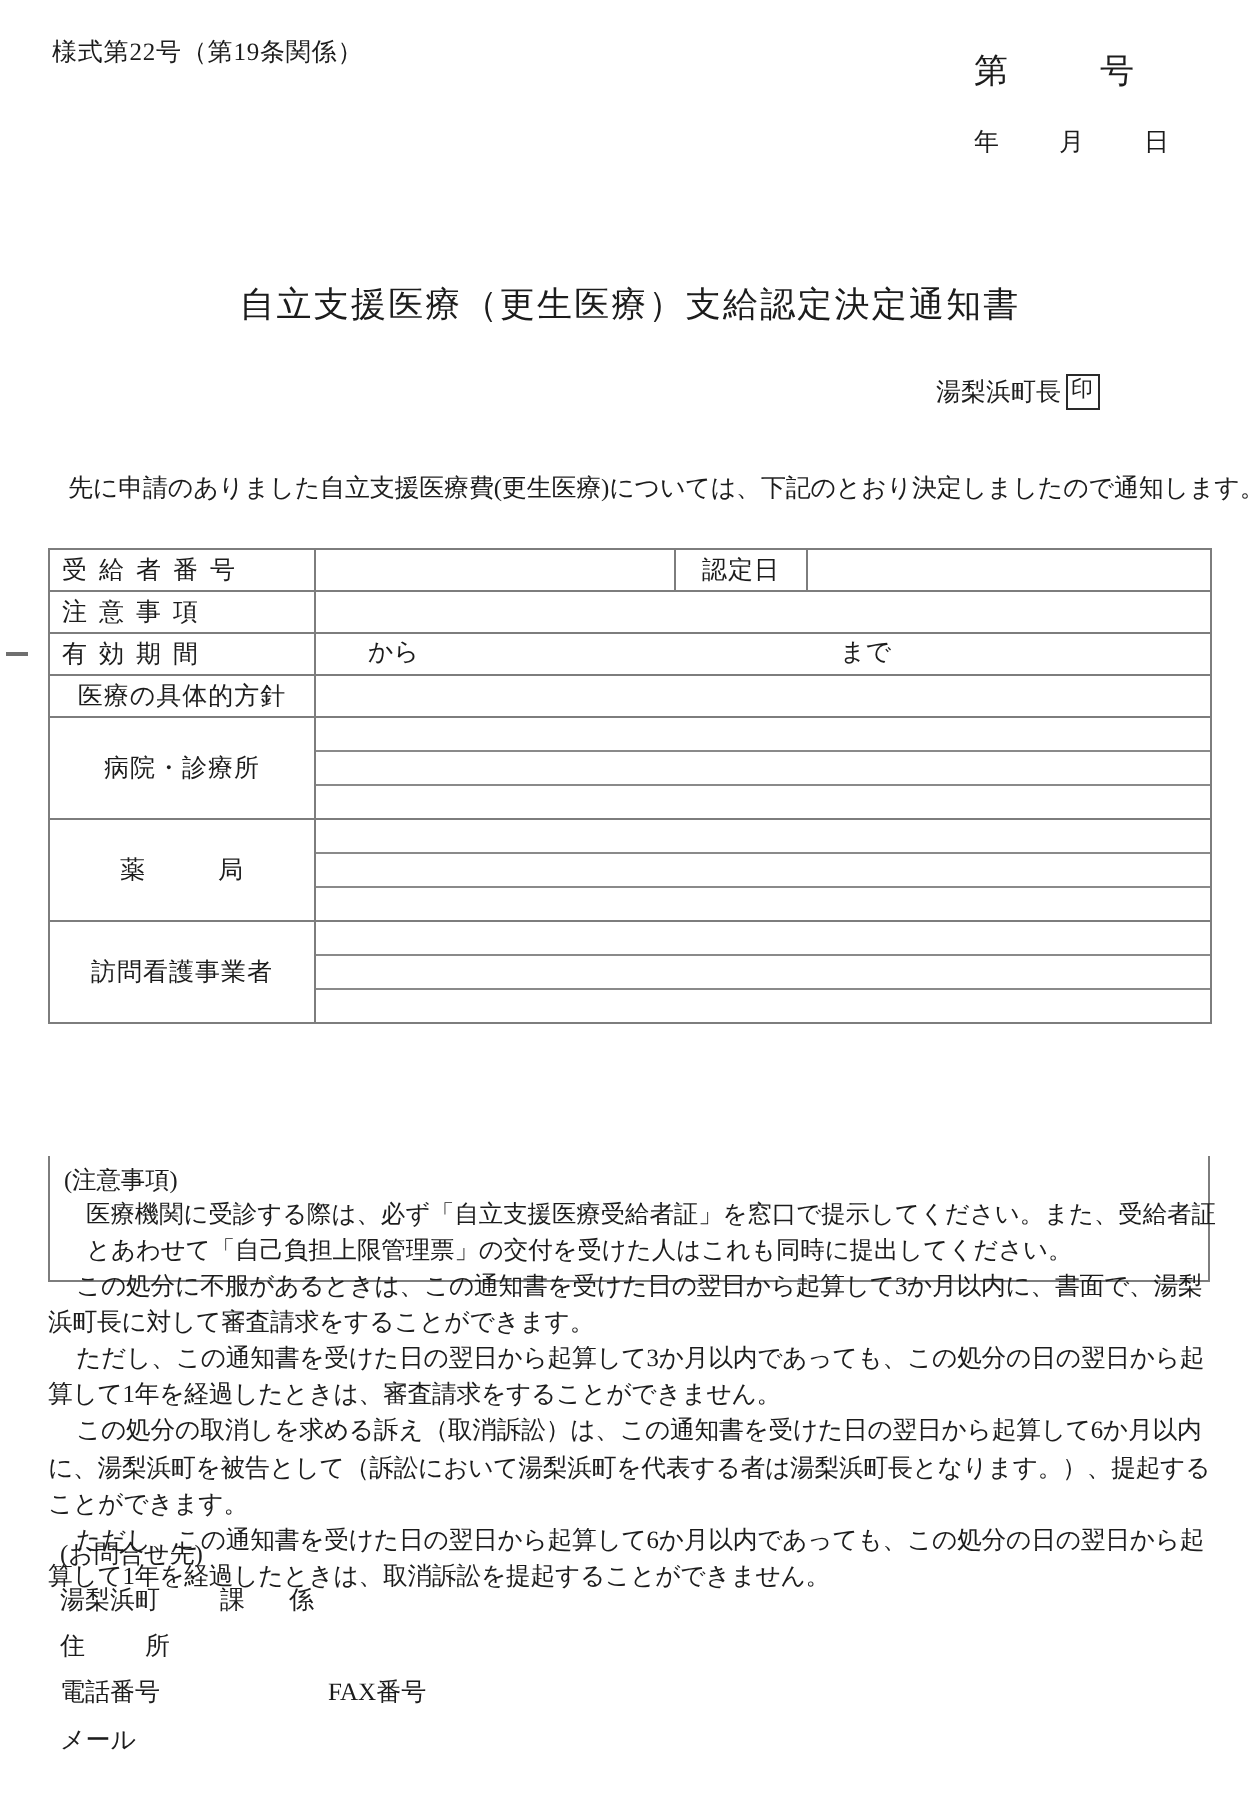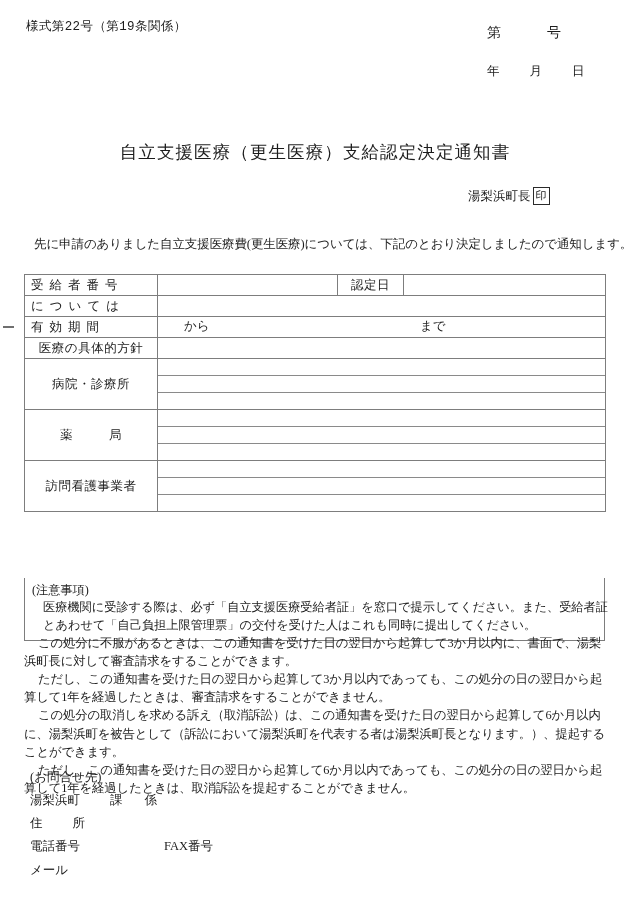--- a/index.html
+++ b/index.html
@@ -23,35 +23,34 @@
     height: 903px;
   }
 
   
   .top-row {
     position: absolute;
     top: 18px;
     left: 0;
     width: 575px;
     height: 60px;
-    font-family: Liberation Mono, monospace;
   }
   .form-no {
     position: absolute;
     left: 26px;
     top: 0;
     font-size: 12.5px;
     letter-spacing: 0.4px;
     white-space: nowrap;
   }
   .doc-number {
     position: absolute;
     left: 487px;
     top: 6px;
-    font-size: 14px;
+    font-size: 17px;
     white-space: nowrap;
   }
   .doc-number .gap-wide { display: inline-block; width: 46px; }
   .doc-date {
     position: absolute;
     left: 487px;
     top: 29px;
     font-size: 12.5px;
     white-space: nowrap;
     margin-top: 16px;
@@ -250,21 +249,21 @@
     </colgroup>
     <tbody>
       <tr>
         <td class="lbl-spaced"><span>受給者番号</span></td>
         <td class="cell-blank"></td>
         <td class="lbl">認定日</td>
         <td class="cell-blank"></td>
       </tr>
 
       <tr>
-        <td class="lbl-spaced"><span>については</span></td>
+        <td class="lbl-spaced"><span>注意事項</span></td>
         <td class="cell-blank" colspan="3"></td>
       </tr>
 
       <tr class="row-valid">
         <td class="lbl-spaced"><span>有効期間</span></td>
         <td class="cell-blank" colspan="3">
           <div class="from-to">
             <span class="from">から</span>
             <span class="to">まで</span>
           </div>

